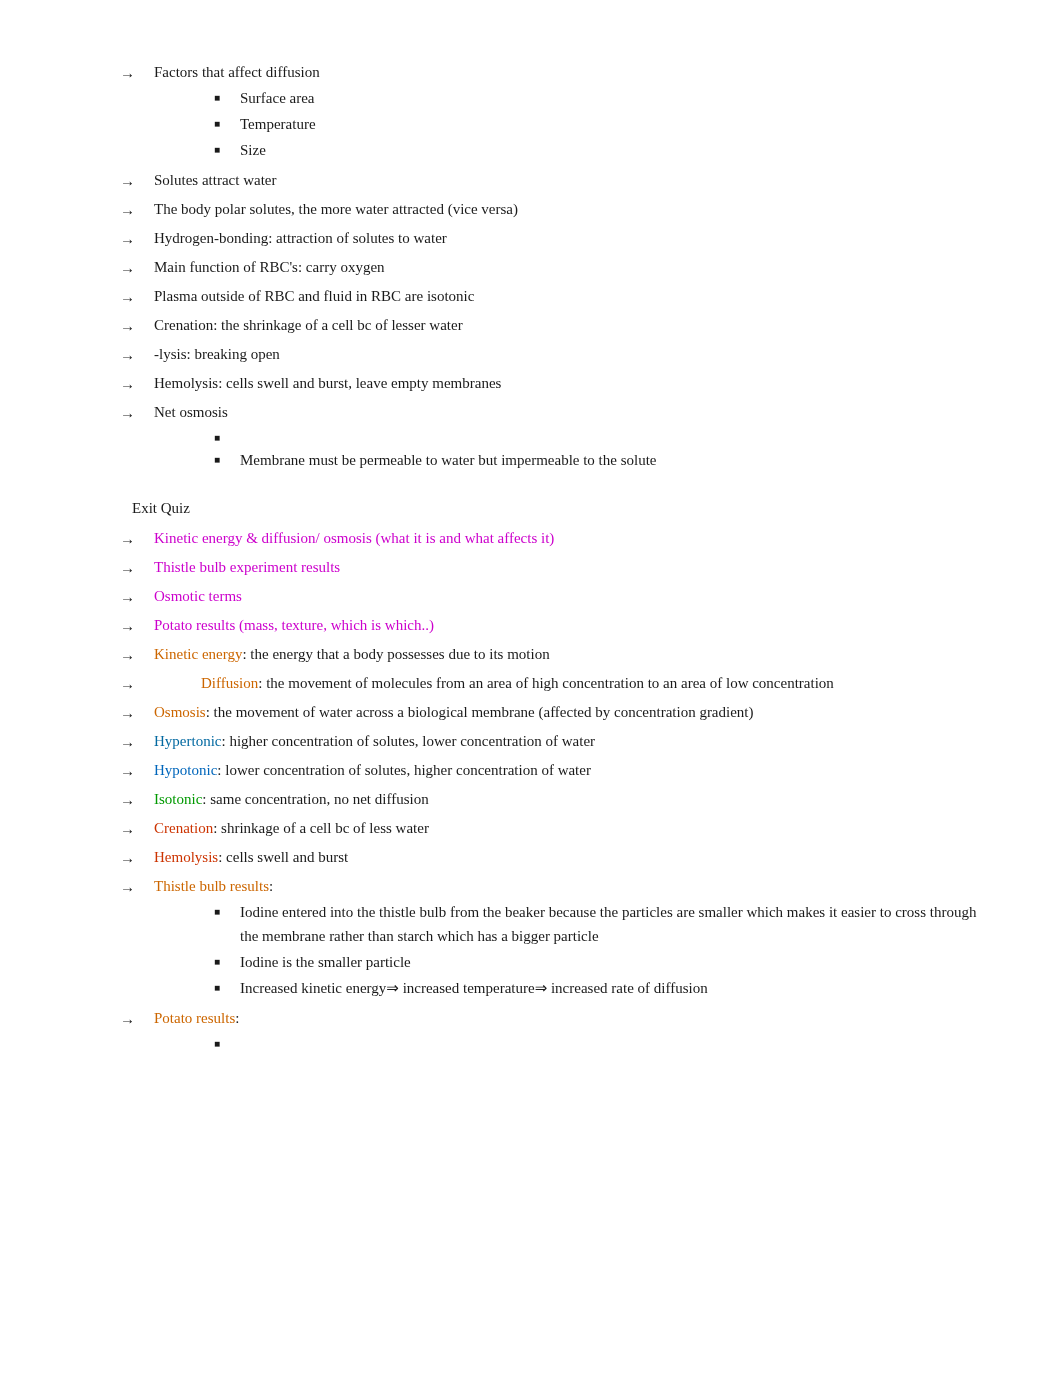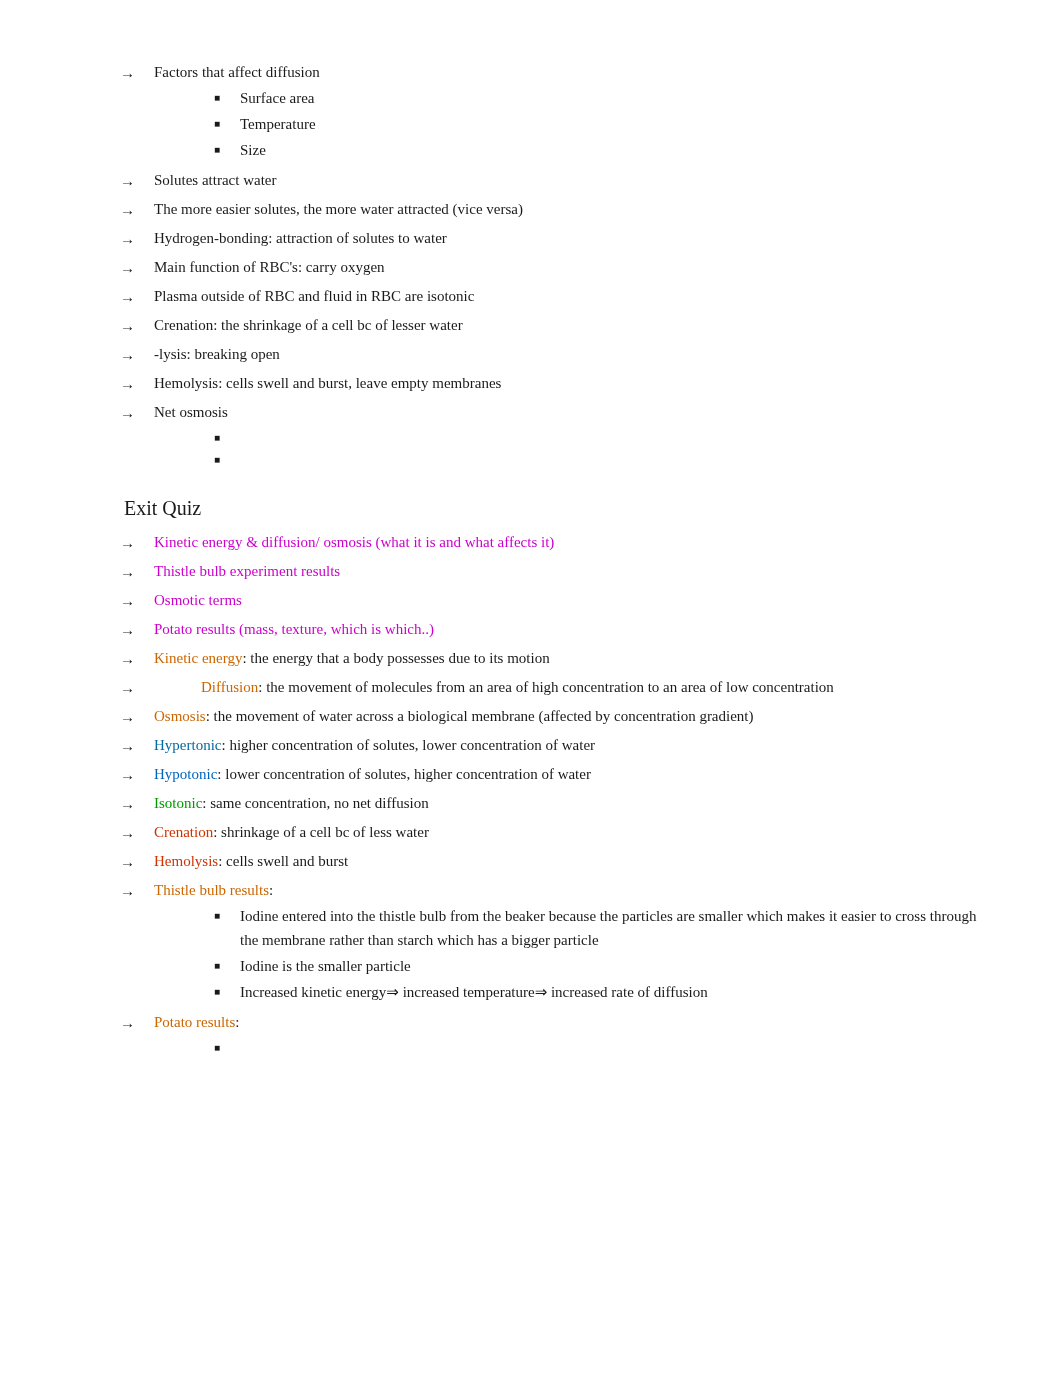--- a/index.html
+++ b/index.html
@@ -58,23 +58,23 @@
       margin-right: 6px;
       font-size: 10px;
       padding-top: 4px;
     }
 
     .section-gap {
       margin-top: 22px;
     }
 
     .exit-quiz-label {
-      font-size: 20px;
+      font-size: 15px;
       margin-bottom: 6px;
-      margin-left: 4px;
+      margin-left: 12px;
     }
 
     .pink {
       color: #cc00cc;
     }
   </style>
 </head>
 <body>
 
 <div class="content-area">
@@ -102,21 +102,21 @@
       </div>
     </div>
 
     <div class="arrow-item">
       <span class="arrow">→</span>
       <span class="arrow-text">Solutes attract water</span>
     </div>
 
     <div class="arrow-item">
       <span class="arrow">→</span>
-      <span class="arrow-text">The more easier solutes, the more water attracted (vice versa)</span>
+      <span class="arrow-text">The body polar solutes, the more water attracted (vice versa)</span>
     </div>
 
     <div class="arrow-item">
       <span class="arrow">→</span>
       <span class="arrow-text">Hydrogen-bonding: attraction of solutes to water</span>
     </div>
 
     <div class="arrow-item">
       <span class="arrow">→</span>
       <span class="arrow-text">Main function of RBC's:   carry oxygen</span>
@@ -145,20 +145,21 @@
     <div class="arrow-item">
       <span class="arrow">→</span>
       <div class="arrow-text">
         <span>Net osmosis</span>
         <div class="sub-list">
           <div class="sub-item">
             <span class="bullet-square">■</span>
           </div>
           <div class="sub-item">
             <span class="bullet-square">■</span>
+            <span>Membrane must be permeable to water but impermeable to the solute</span>
           </div>
         </div>
       </div>
     </div>
 
   </div>
 
   <div class="section-gap">
     <div class="exit-quiz-label">Exit Quiz</div>
 

